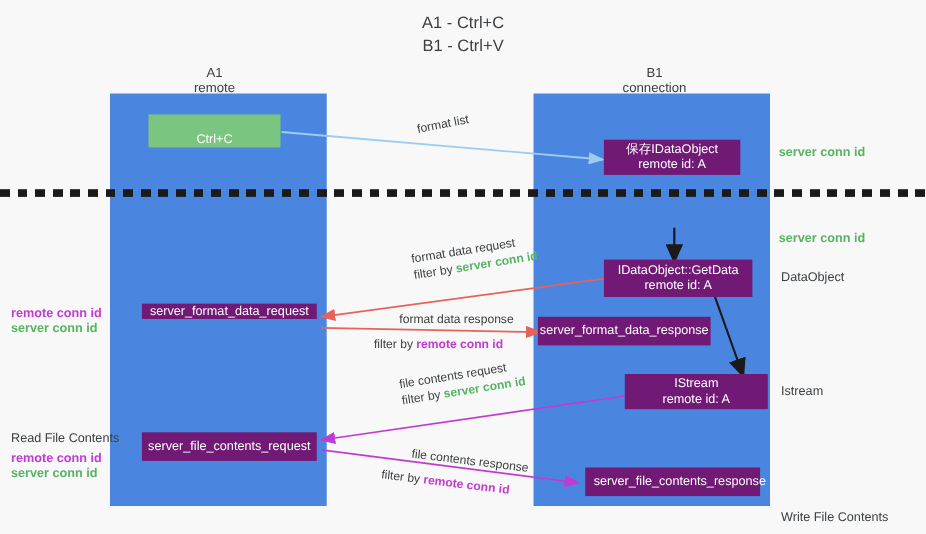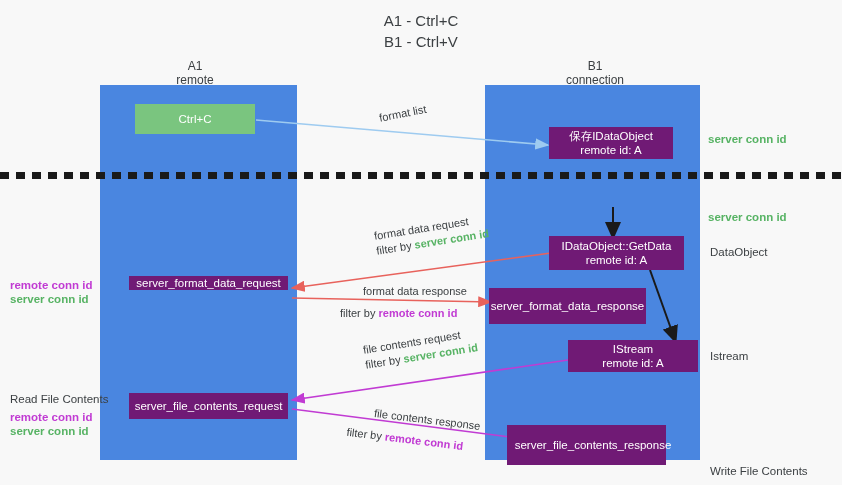--- a/index.html
+++ b/index.html
@@ -24,21 +24,21 @@
   }
 
   .column{position:absolute;background:#4a86e0;}
 
   .node{
     position:absolute;color:#ffffff;text-align:center;
     font-size:11.5px;line-height:14px;
     display:flex;align-items:center;justify-content:center;flex-direction:column;
     box-sizing:border-box;
   }
-  .node.green{background:#7ac57f;}
+  .node.green{background:#7ac57f;justify-content:flex-end;}
   .node.orange{background:#701a75;}
 
   .edge-label{
     position:absolute;color:#3c4043;font-size:11px;line-height:15px;
     white-space:nowrap;
   }
   .edge-label.rot-up{transform:rotate(-11deg);transform-origin:left top;}
   .edge-label.rot-up2{transform:rotate(-9deg);transform-origin:left top;}
   .edge-label.rot-dn{transform:rotate(7deg);transform-origin:left top;}
   .green-txt{color:#57b364;font-weight:bold;}
@@ -122,34 +122,34 @@
 
   <div class="node orange" style="left:549px;top:236px;width:135px;height:34px;">
     <span>IDataObject::GetData</span>
     <span>remote id: A</span>
   </div>
 
   <div class="node orange" style="left:129px;top:276px;width:159px;height:14px;">
     <span>server_format_data_request</span>
   </div>
 
-  <div class="node orange" style="left:489px;top:288px;width:157px;height:36px;">
+  <div class="node orange" style="left:489px;top:288px;width:157px;height:26px;">
     <span>server_format_data_response</span>
   </div>
 
   <div class="node orange" style="left:568px;top:340px;width:130px;height:32px;">
     <span>IStream</span>
     <span>remote id: A</span>
   </div>
 
   <div class="node orange" style="left:129px;top:393px;width:159px;height:26px;">
     <span>server_file_contents_request</span>
   </div>
 
-  <div class="node orange" style="left:507px;top:425px;width:159px;height:40px;padding-left:13px;">
+  <div class="node orange" style="left:532px;top:425px;width:159px;height:26px;padding-left:13px;">
     <span>server_file_contents_response</span>
   </div>
 
   <div class="edge-label rot-up" style="left:378px;top:111px;">
     <span>format list</span>
   </div>
 
   <div class="edge-label rot-up2" style="left:373px;top:229px;">
     <div>format data request</div>
     <div>

